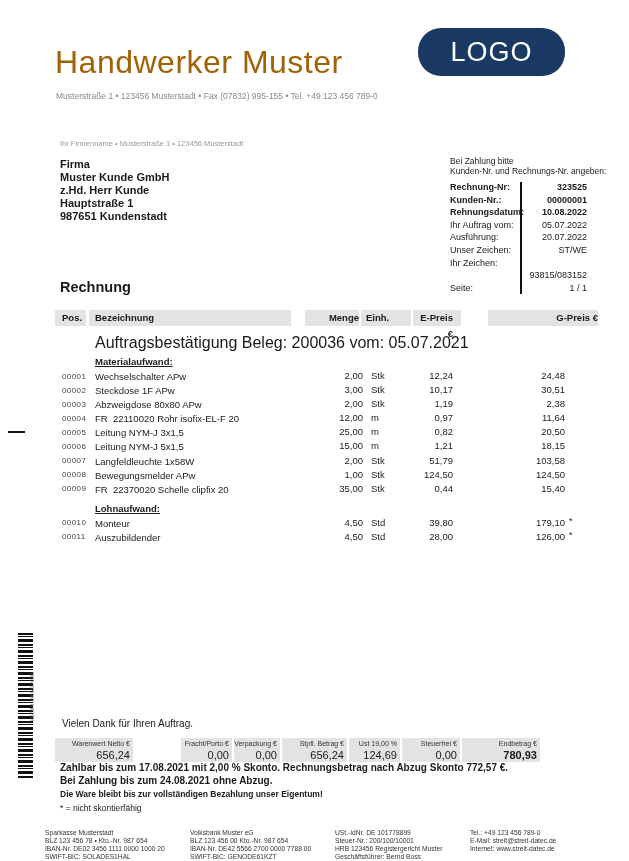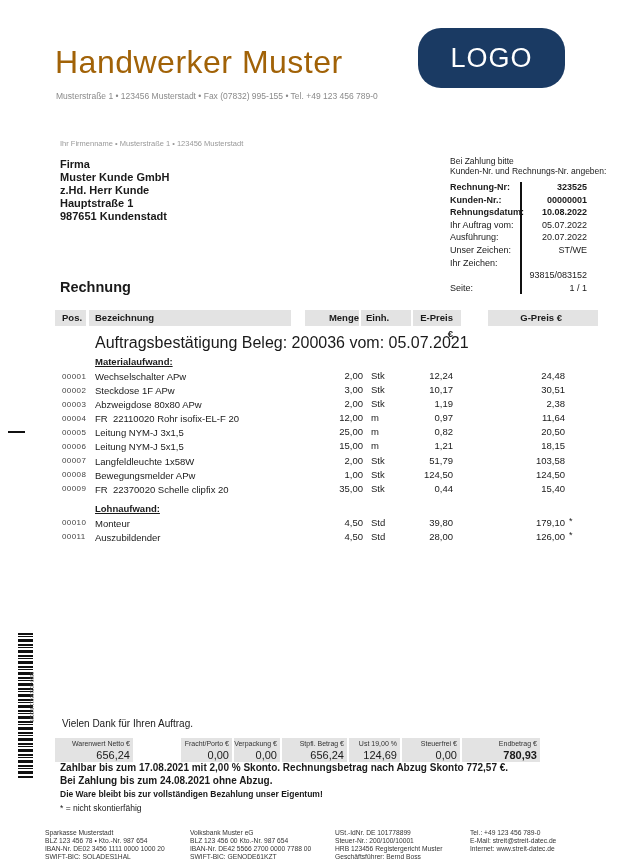--- a/index.html
+++ b/index.html
@@ -2,21 +2,21 @@
 <html><head>
 <meta charset="utf-8">
 <style>
   html,body{margin:0;padding:0;background:#fff;}
   #page{position:relative;width:629px;height:861px;background:#fff;overflow:hidden;
         font-family:"Liberation Sans", sans-serif;color:#1a1a1a;}
 
   
   .company-name{position:absolute;left:55px;top:44px;font-size:32px;color:#a16207;letter-spacing:.5px;}
   .company-line{position:absolute;left:56px;top:91px;font-size:8.5px;color:#8a8a8a;}
-  .logo-box{position:absolute;left:418px;top:28px;width:147px;height:60px;background:#1a3a63;
+  .logo-box{position:absolute;left:418px;top:28px;width:147px;height:48px;background:#1a3a63;
             display:flex;align-items:center;justify-content:center;border-radius:23px;}
   .logo-text{color:#fff;font-size:27px;letter-spacing:1px;}
 
   
   .sender-line{position:absolute;left:60px;top:139px;font-size:7.5px;color:#999;}
   .recipient{position:absolute;left:60px;top:158px;font-size:11px;font-weight:bold;line-height:13px;}
 
   
   .info-note{position:absolute;left:450px;top:156px;font-size:8.5px;line-height:10px;}
   .info-rows{position:absolute;left:450px;top:181px;width:137px;}
@@ -30,21 +30,21 @@
   
   .items{position:absolute;left:55px;top:310px;width:543px;}
   .i-head{position:relative;height:16px;margin-bottom:7px;}
   .h-cell{position:absolute;top:0;height:16px;background:#e3e3e3;font-weight:bold;font-size:9.5px;
           line-height:16px;box-sizing:border-box;}
   .h-pos{left:0;width:31px;padding-left:7px;}
   .h-desc{left:34px;width:202px;padding-left:6px;}
   .h-qty{left:250px;width:54px;text-align:right;}
   .h-unit{left:306px;width:50px;padding-left:5px;}
   .h-ep{left:358px;width:48px;text-align:right;padding-right:8px;}
-  .h-gp{left:433px;width:110px;text-align:right;padding-right:36px;}
+  .h-gp{left:433px;width:110px;text-align:right;}
 
   .pre-row{position:relative;height:17px;}
   .sec-row{position:relative;height:14px;margin-top:6px;}
   .sec-title{position:absolute;left:40px;font-size:9.5px;font-weight:bold;text-decoration:underline;}
   .it-row{position:relative;height:14.1px;font-size:9.5px;}
   .c-pos{position:absolute;left:7px;top:1.5px;font-size:8px;color:#444;letter-spacing:.4px;}
   .c-desc{position:absolute;left:40px;top:1px;white-space:pre;}
   .c-qty{position:absolute;left:250px;top:0;width:58px;text-align:right;}
   .c-unit{position:absolute;left:316px;top:0;}
   .c-ep{position:absolute;left:342px;top:0;width:56px;text-align:right;}

